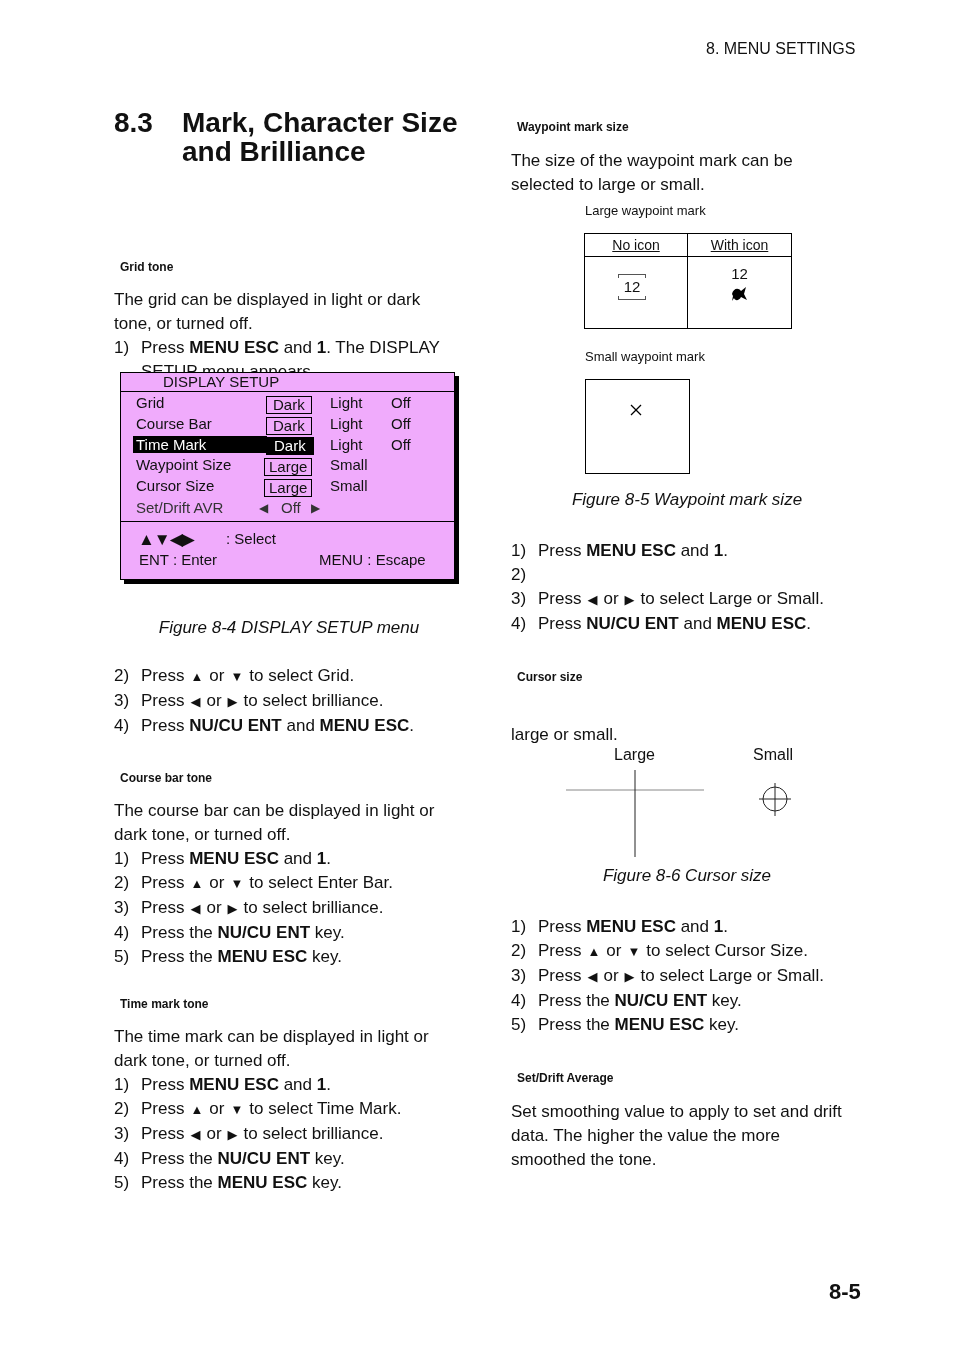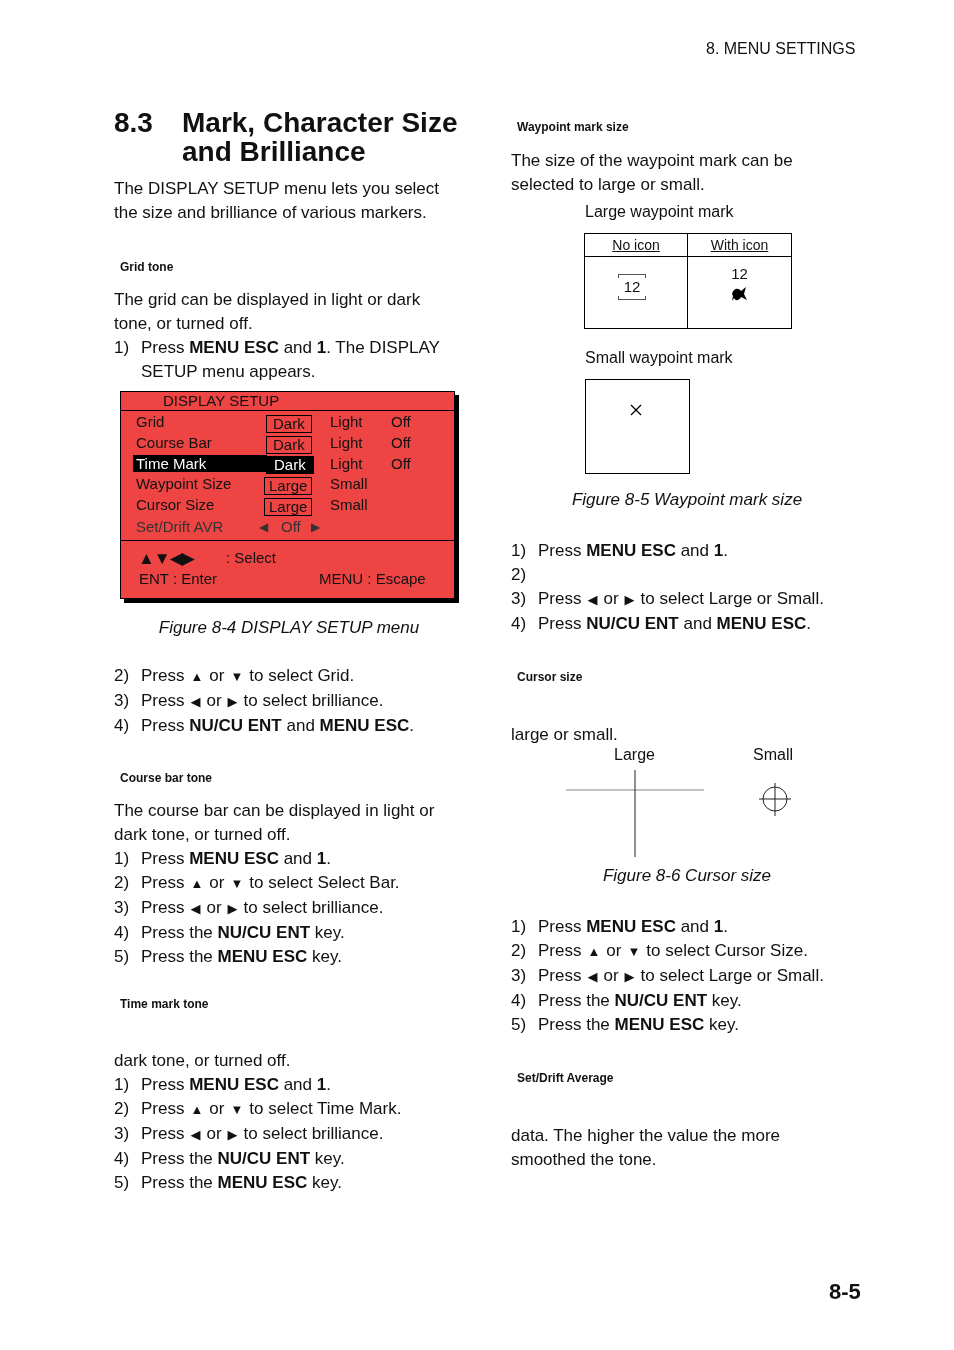--- a/index.html
+++ b/index.html
@@ -21,56 +21,53 @@
     p { margin: 0; }
     ol { list-style: none; margin: 0; padding: 0; }
     ol li { display: flex; }
     ol li .n { width: 27px; flex: none; }
     b { font-weight: bold; }
     .tri { font-size: 13px; display: inline-block; margin: 0 6px; }
     .caption { font-style: italic; font-size: 17px; text-align: center; }
 
     
     .menu {
-      position: absolute; left: 120px; top: 391px; width: 333px; height: 206px;
-      border: 1.5px solid #000; box-shadow: 4px 4px 0 #000; background: #ef4444;
+      position: absolute; left: 120px; top: 372px; width: 333px; height: 206px;
+      border: 1.5px solid #000; box-shadow: 4px 4px 0 #000; background: #f0abfc;
       font-size: 15px;
     }
     .menu .mtitle { position: absolute; left: 42px; top: 0px; }
     .menu .hr { position: absolute; left: -1px; right: -1px; height: 1px; background: #000; }
     .menu .row { position: absolute; left: 0; right: 0; height: 20px; }
     .menu .lbl { position: absolute; left: 15px; top: 0; }
     .menu .lbl.sel { left: 12px; background: #000; color: #fff; width: 134px; padding-left: 3px; box-sizing: border-box; }
     .menu .opt { position: absolute; top: 0; }
     .menu .boxed { border: 1px solid #000; padding: 0 6px; line-height: 16px; top: 2px; }
     .menu .inv { background: #000; color: #fff; padding: 0 8px; line-height: 18px; top: 1px; }
     .menu .grey { color: #333; }
 
     .wp-table { position: absolute; left: 584px; top: 233px; width: 206px; height: 94px; border: 1px solid #000; }
     .wp-table .th { position: absolute; top: 0; height: 22px; font-size: 14px; text-align: center; line-height: 22px; text-decoration: underline; }
     .small-box { position: absolute; left: 585px; top: 379px; width: 103px; height: 93px; border: 1px solid #000; }
-    .fig-label { font-size: 16px; }
+    .fig-label { font-size: 13px; }
   </style>
 </head>
 <body>
 
 <div class="abs running-head">8. MENU SETTINGS</div>
 <div class="abs page-num">8-5</div>
 
 <div class="col col-left" style="top:108px;">
   <div class="sec-title">
     <span class="num">8.3</span>
     <span>
       <span>Mark, Character Size</span><br>
       <span>and Brilliance</span>
     </span>
   </div>
-  <p style="margin-top:11px;">
-    <span>The DISPLAY SETUP menu lets you select</span><br><span>the size and brilliance of various markers.</span>
-  </p>
 </div>
 
 <div class="col col-left" style="top:250px;">
   <h3>Grid tone</h3>
   <p style="margin-top:10px;">
     <span>The grid can be displayed in light or dark</span><br><span>tone, or turned off.</span>
   </p>
   <ol>
     <li>
       <span class="n">1)</span>
@@ -147,40 +144,40 @@
 <div class="col col-left" style="top:761px;">
   <h3>Course bar tone</h3>
   <p style="margin-top:10px;"><span>The course bar can be displayed in light or</span><br><span>dark tone, or turned off.</span></p>
   <ol>
     <li>
         <span class="n">1)</span>
         <span><span>Press </span><b>MENU ESC</b><span> and </span><b>1</b><span>.</span></span>
       </li>
     <li>
         <span class="n">2)</span>
-        <span><span>Press</span><span class="tri">▲</span><span>or</span><span class="tri">▼</span><span>to select Select Bar.</span></span>
+        <span><span>Press</span><span class="tri">▲</span><span>or</span><span class="tri">▼</span><span>to select Enter Bar.</span></span>
       </li>
     <li>
         <span class="n">3)</span>
         <span><span>Press</span><span class="tri">◀</span><span>or</span><span class="tri">▶</span><span>to select brilliance.</span></span>
       </li>
     <li>
         <span class="n">4)</span>
         <span><span>Press the </span><b>NU/CU ENT</b><span> key.</span></span>
       </li>
     <li>
         <span class="n">5)</span>
         <span><span>Press the </span><b>MENU ESC</b><span> key.</span></span>
       </li>
   </ol>
 </div>
 
 <div class="col col-left" style="top:987px;">
   <h3>Time mark tone</h3>
-  <p style="margin-top:10px;"><br><span>dark tone, or turned off.</span></p>
+  <p style="margin-top:10px;"><span>The time mark can be displayed in light or</span><br><span>dark tone, or turned off.</span></p>
   <ol>
     <li>
         <span class="n">1)</span>
         <span><span>Press </span><b>MENU ESC</b><span> and </span><b>1</b><span>.</span></span>
       </li>
     <li>
         <span class="n">2)</span>
         <span><span>Press</span><span class="tri">▲</span><span>or</span><span class="tri">▼</span><span>to select Time Mark.</span></span>
       </li>
     <li>
@@ -288,14 +285,14 @@
       </li>
     <li>
         <span class="n">5)</span>
         <span><span>Press the </span><b>MENU ESC</b><span> key.</span></span>
       </li>
   </ol>
 </div>
 
 <div class="col col-right" style="top:1061px;">
   <h3>Set/Drift Average</h3>
-  <p style="margin-top:11px;"><br><span>data. The higher the value the more</span><br><span>smoothed the tone.</span></p>
+  <p style="margin-top:11px;"><span>Set smoothing value to apply to set and drift</span><br><span>data. The higher the value the more</span><br><span>smoothed the tone.</span></p>
 </div>
 
 </body></html>

